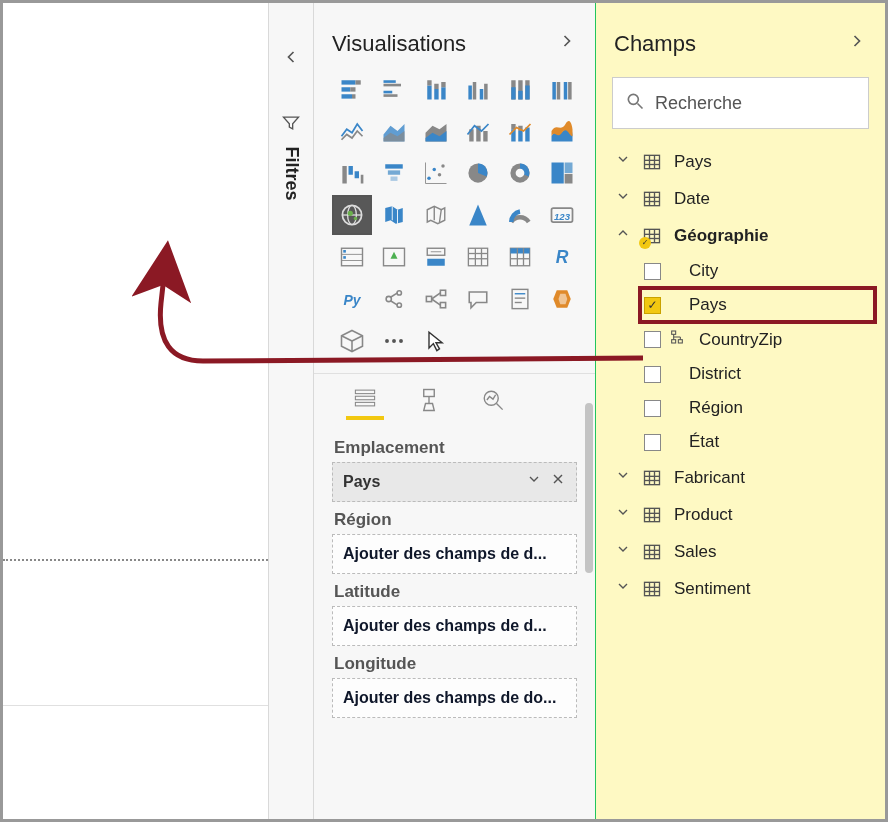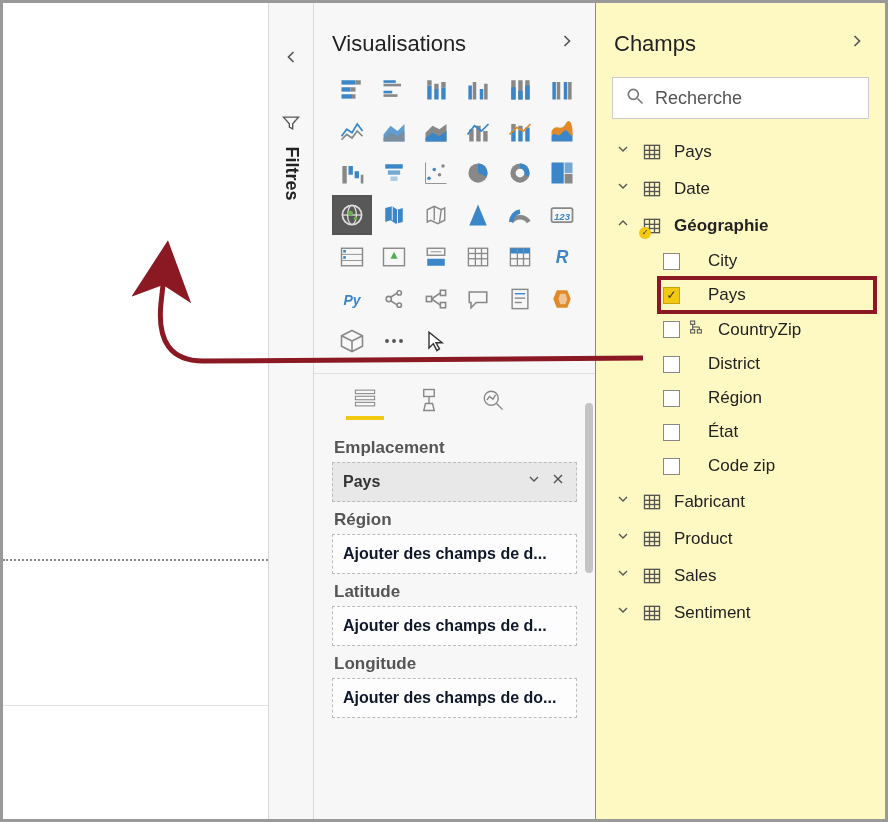--- a/index.html
+++ b/index.html
@@ -163,21 +163,21 @@
   .fields-pane {
     flex: 1;
     background: #fef9c3;
     display: flex;
     flex-direction: column;
   }
   .search-box {
     margin: 6px 16px 10px 16px;
     border: 1px solid #ccc;
     background: #fff;
-    height: 42px;
+    height: 52px;
     display: flex;
     align-items: center;
     padding: 12px 12px;
     gap: 10px;
     font-size: 18px;
     color: #555;
   }
   .tables-list {
     padding: 4px 10px 0 14px;
     font-size: 17px;
@@ -201,21 +201,20 @@
     display: flex; align-items: center; justify-content: center;
     font-size: 8px; color: #333;
   }
   .field-list { padding-left: 30px; }
   .field-row {
     display: flex;
     align-items: center;
     gap: 14px;
     padding: 7px 4px;
     cursor: pointer;
-    margin-left: 19px;
   }
   .checkbox {
     width: 17px;
     height: 17px;
     border: 1.5px solid #888;
     background: #fff;
     display: inline-flex;
     align-items: center;
     justify-content: center;
     font-size: 12px;
@@ -717,25 +716,20 @@
           <div class="field-row">
             <span class="checkbox"></span>
             <span style="width:0"></span>
             <span>Région</span>
           </div>
           <div class="field-row">
             <span class="checkbox"></span>
             <span style="width:0"></span>
             <span>État</span>
           </div>
-          <div class="field-row">
-            <span class="checkbox"></span>
-            <span style="width:0"></span>
-            <span>Code zip</span>
-          </div>
         </div>
         <div class="table-row">
           <span class="chev"><svg class="tiny" viewBox="0 0 24 24" fill="none" stroke="#555" stroke-width="2">
               <polyline points="6 9 12 15 18 9"></polyline>
             </svg></span>
           <span class="tbl-icon-wrap"><svg class="small" viewBox="0 0 24 24" fill="none" stroke="#555" stroke-width="1.6">
               <rect x="3" y="4" width="18" height="16"></rect>
               <line x1="3" y1="10" x2="21" y2="10"></line>
               <line x1="3" y1="15" x2="21" y2="15"></line>
               <line x1="9" y1="4" x2="9" y2="20"></line>

